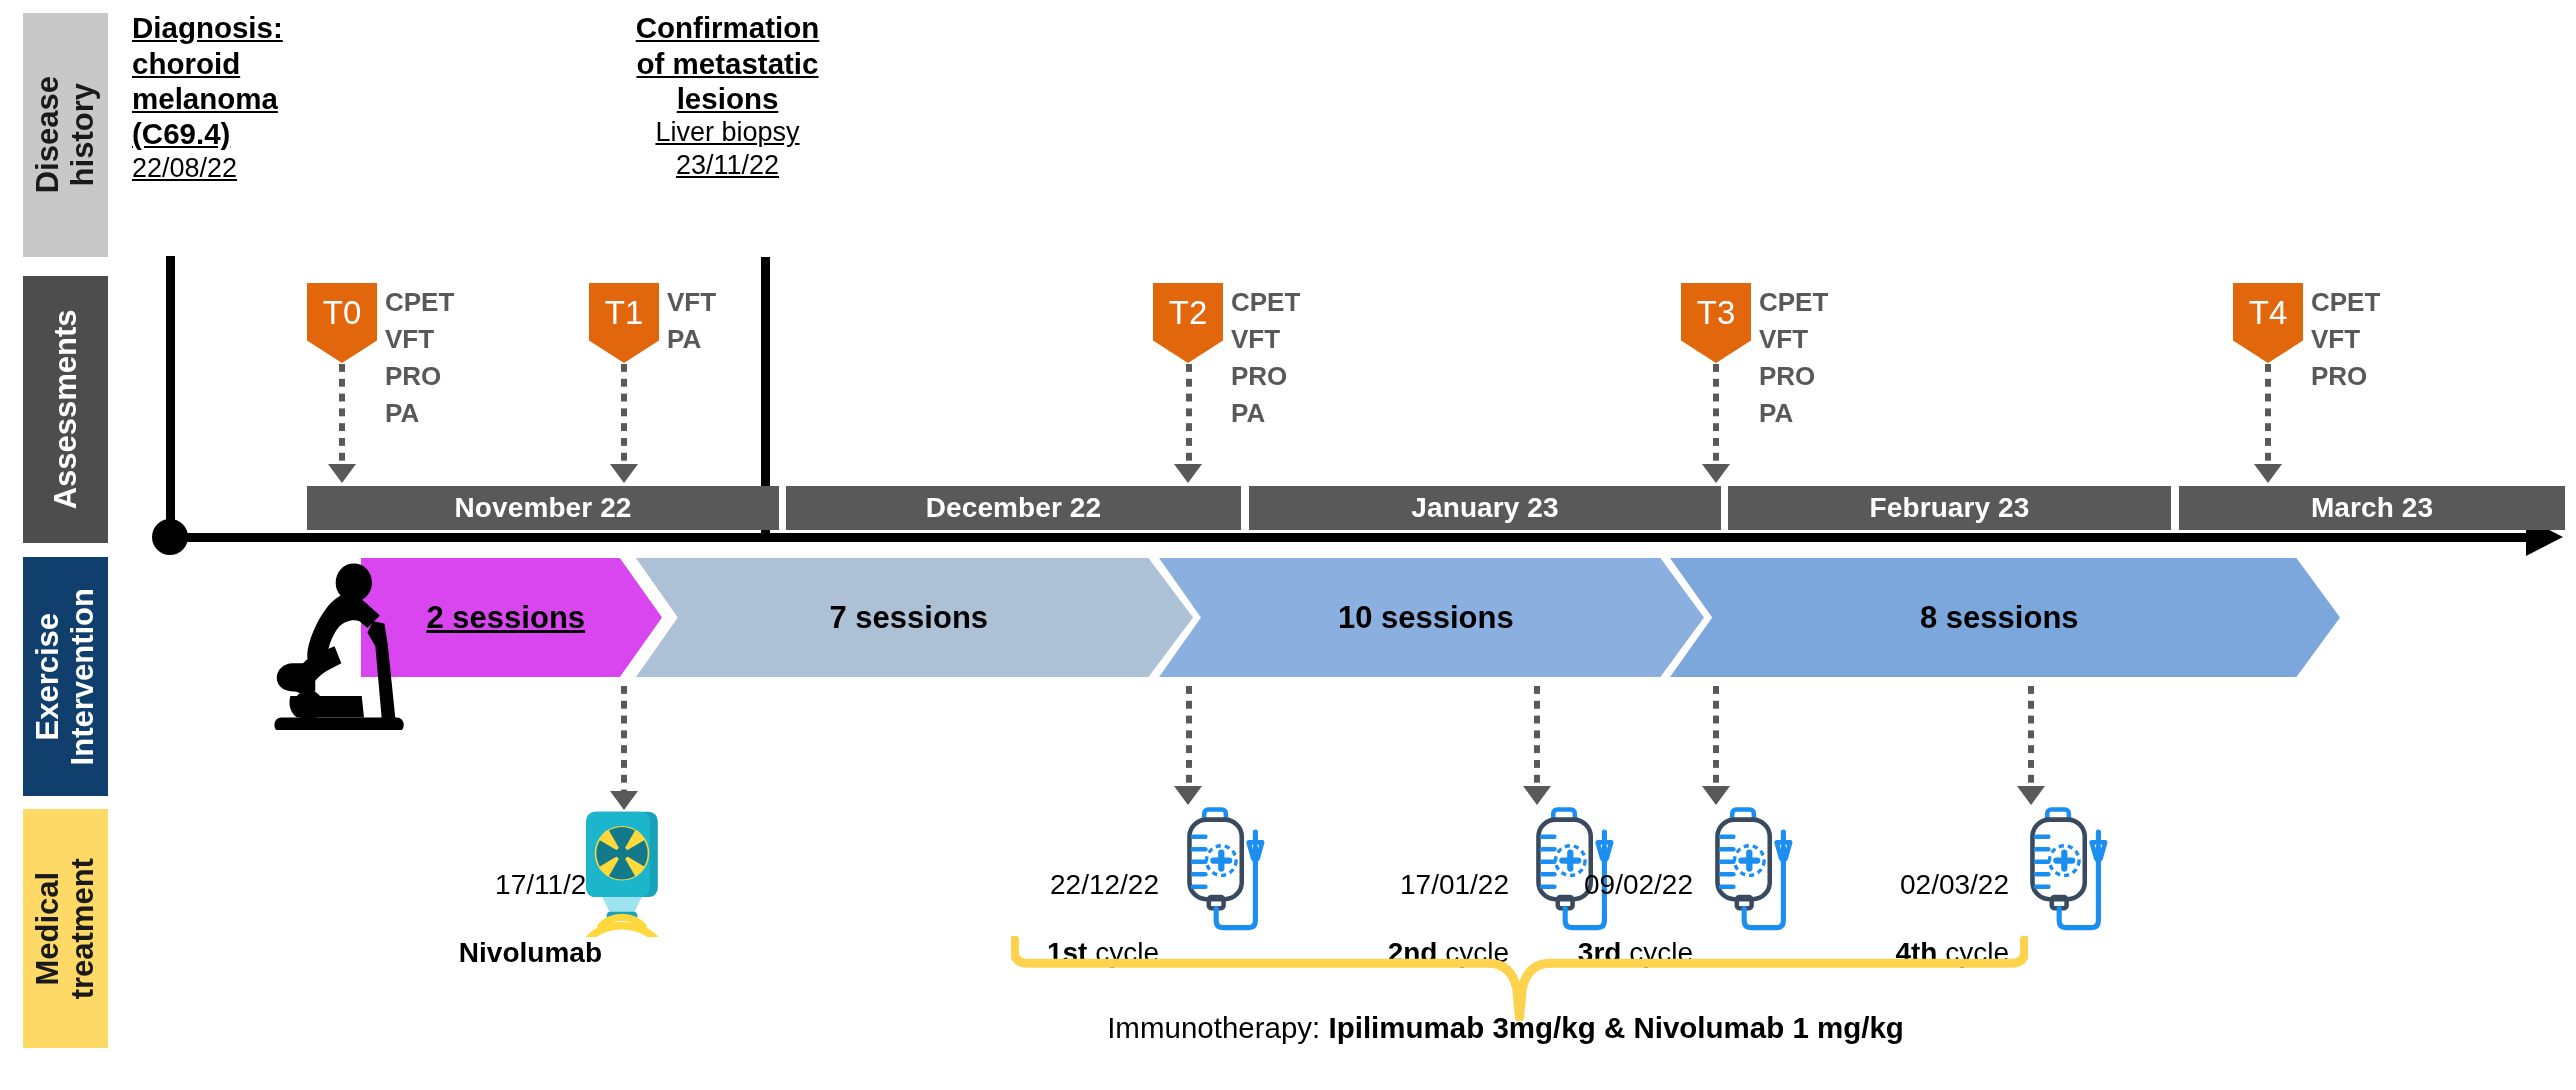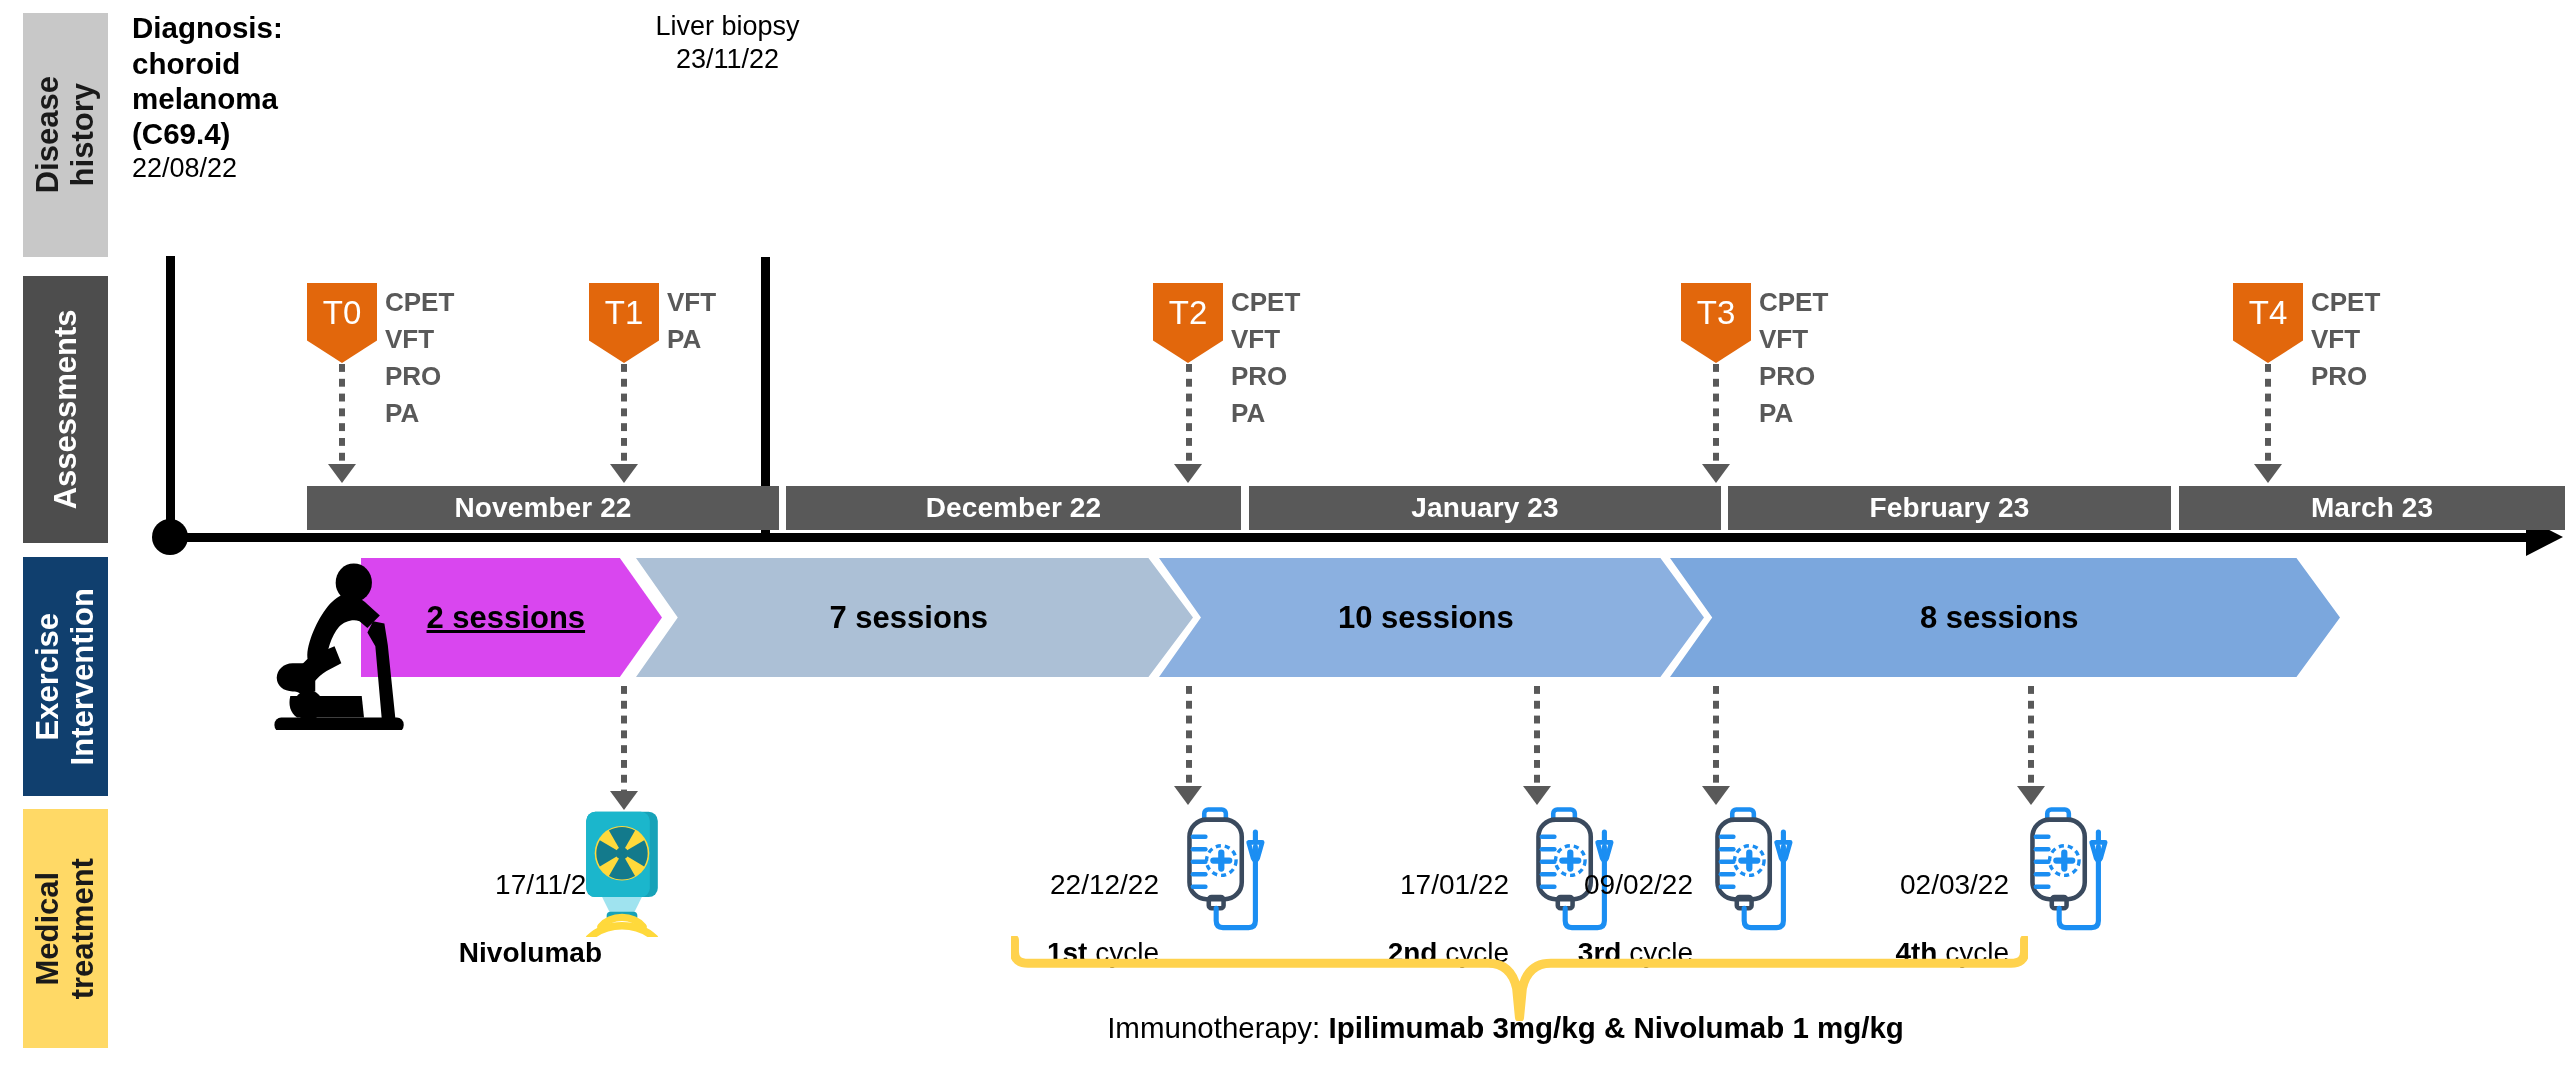--- a/index.html
+++ b/index.html
@@ -23,21 +23,21 @@
     transform: rotate(-90deg);
     white-space: pre-line;
     display: block;
   }
   #chip-disease  { left: 23px;  top: 12.5px;   width: 85px; height: 244px;  background:#c8c8c8; color:#1a1a1a; font-size: 31px; }
   #chip-assess   { left: 23px;  top: 276px;  width: 85px; height: 267px;  background:#4d4d4d; color:#ffffff; font-size: 31px; }
   #chip-exercise { left: 23px;  top: 557px;  width: 85px; height: 239px;  background:#103f6e; color:#ffffff; font-size: 31px; }
   #chip-medical  { left: 23px;  top: 809px; width: 85px; height: 239px;  background:#ffd966; color:#1a1a1a; font-size: 31px; }
 
   
-  .disease-event { position: absolute; text-align: center; }
+  .disease-event { position: absolute; text-align: center; text-decoration: underline; }
   .disease-event .de-title {
     font-weight: 700; font-size: 29.5px; color:#000; line-height: 1.20; white-space: pre-line;
   }
   .disease-event .de-sub { font-weight: 400; font-size: 27px; color:#000; line-height: 1.22; white-space: pre-line; }
   #disease-ev-0 { left: 132px; top: 10.2px;  width: 187px; text-align: left; }
   #disease-ev-1 { left: 614px; top: 10.2px; width: 227px; text-align: center; }
 
   
   .event-stem { position: absolute; background:#000; width: 9px; }
   #stem-0 { left: 166px;  top: 256px; height: 284px; }
@@ -144,20 +144,23 @@
   </div>
 
   <div class="disease-event" id="disease-ev-0">
     <div class="de-title">Diagnosis:
 choroid
 melanoma
 (C69.4)</div>
     <div class="de-sub">22/08/22</div>
   </div>
   <div class="disease-event" id="disease-ev-1">
+    <div class="de-title">Confirmation
+of metastatic
+lesions</div>
     <div class="de-sub">Liver biopsy
 23/11/22</div>
   </div>
   <div class="event-stem" id="stem-0"></div>
   <div class="event-stem" id="stem-1"></div>
 
   <div id="axis-dot"></div>
   <div id="axis-line"></div>
   <div id="axis-arrow"></div>
 

